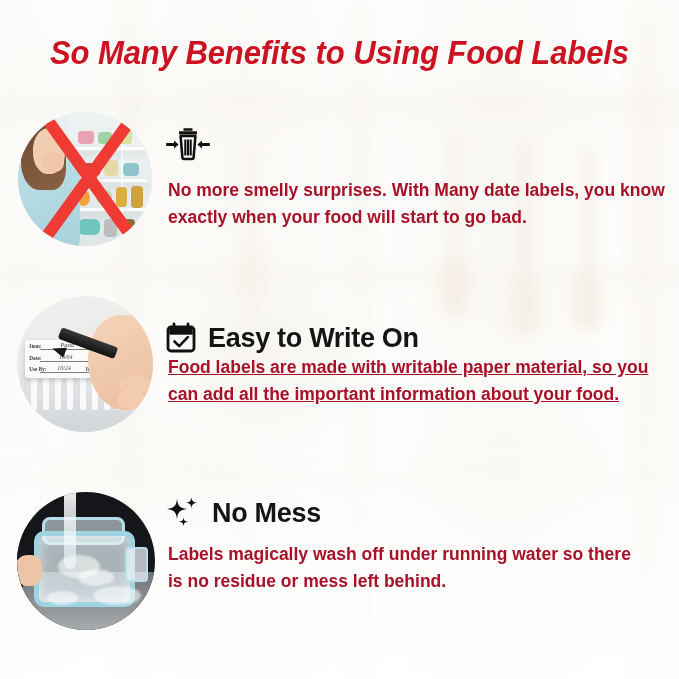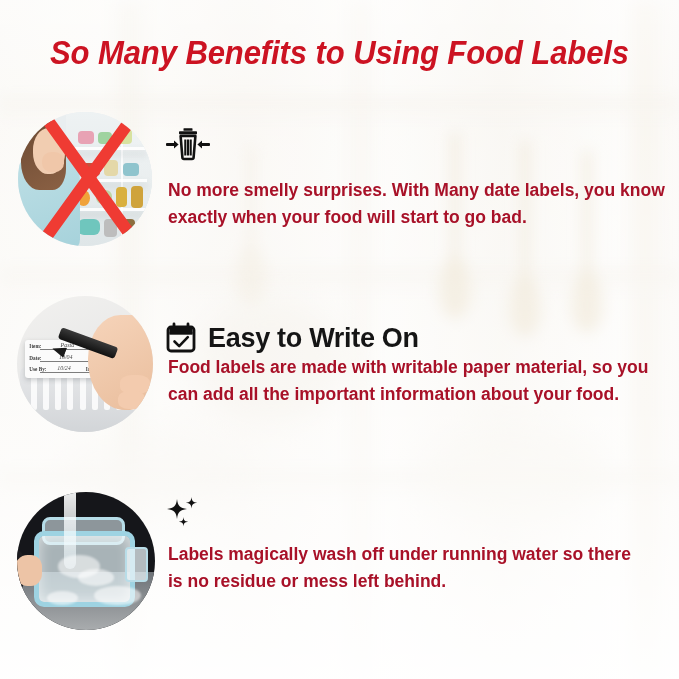--- a/index.html
+++ b/index.html
@@ -175,21 +175,21 @@
     position: absolute;
     left: 168px;
     font-family: "Liberation Sans", sans-serif;
     font-size: 17.5px;
     font-weight: 700;
     line-height: 1.52;
     color: #a81128;
     width: 500px;
   }
   .row-1 .body-text { top: 65px; width: 500px; }
-  .row-2 .body-text { top: 58px; width: 492px; }
+  .row-2 .body-text { top: 58px; width: 492px; text-decoration: underline; }
   .row-3 .body-text { top: 49px; width: 480px; }
 
   
   .t1 { position: absolute; inset: 0; background: #e9eef0; }
   .t1 .fridge {
     position: absolute; left: 36%; top: 0; right: 0; bottom: 0;
     background: linear-gradient(180deg,#eef2f3,#dfe6e8);
   }
   .t1 .shelfline {
     position: absolute; left: 38%; right: 4%;
@@ -493,18 +493,19 @@
 
     <div class="headline-wrap">
       <svg class="benefit-icon" width="34" height="34" viewBox="0 0 34 34">
 
         <path d="M11 3 C11.9 10.2 13.8 12.1 21 13 C13.8 13.9 11.9 15.8 11 23 C10.1 15.8 8.2 13.9 1 13 C8.2 12.1 10.1 10.2 11 3 Z" fill="#111"></path>
 
         <path d="M25.5 1 C26 5.2 27 6.2 31.2 6.7 C27 7.2 26 8.2 25.5 12.4 C25 8.2 24 7.2 19.8 6.7 C24 6.2 25 5.2 25.5 1 Z" fill="#111"></path>
 
         <path d="M17.5 21 C17.9 24.6 18.6 25.3 22.2 25.7 C18.6 26.1 17.9 26.8 17.5 30.4 C17.1 26.8 16.4 26.1 12.8 25.7 C16.4 25.3 17.1 24.6 17.5 21 Z" fill="#111"></path>
       </svg>
+      <div class="headline">No Mess</div>
     </div>
 
     <div class="body-text">Labels magically wash off under running water so there is no residue or mess left behind.</div>
   </div>
 
 </div>
 
 </body></html>

